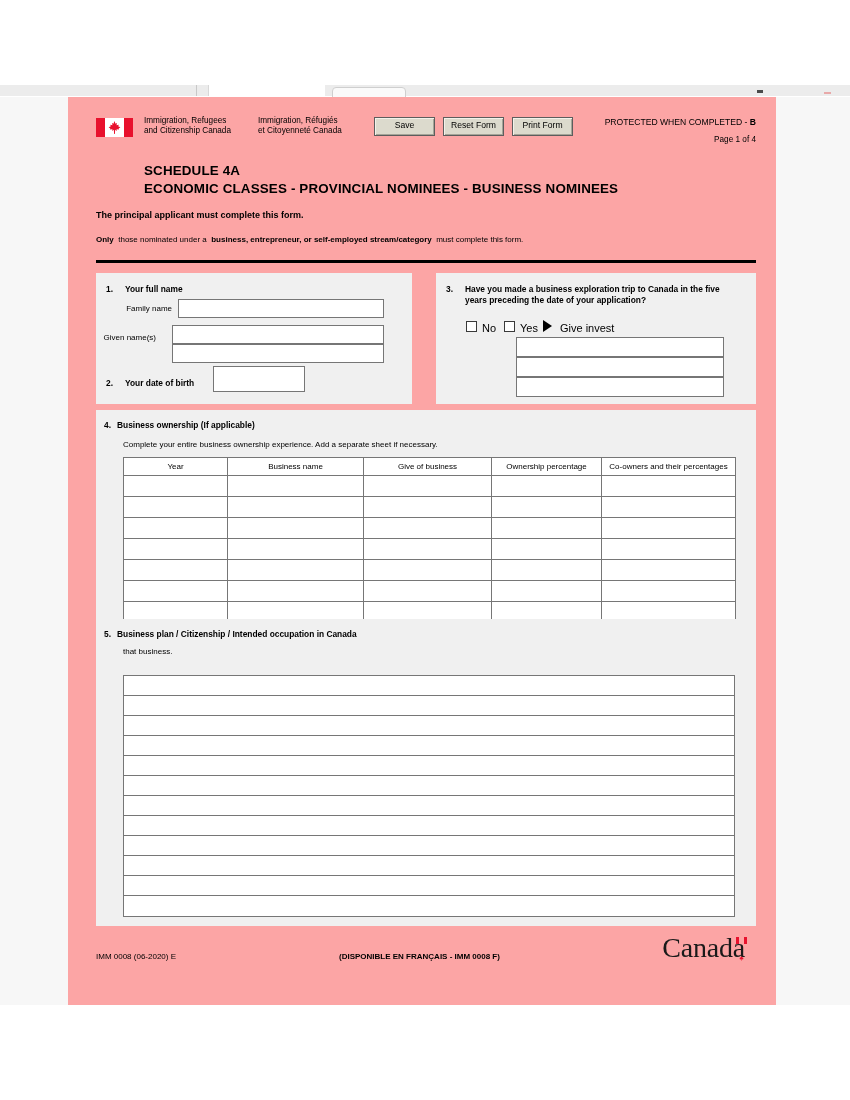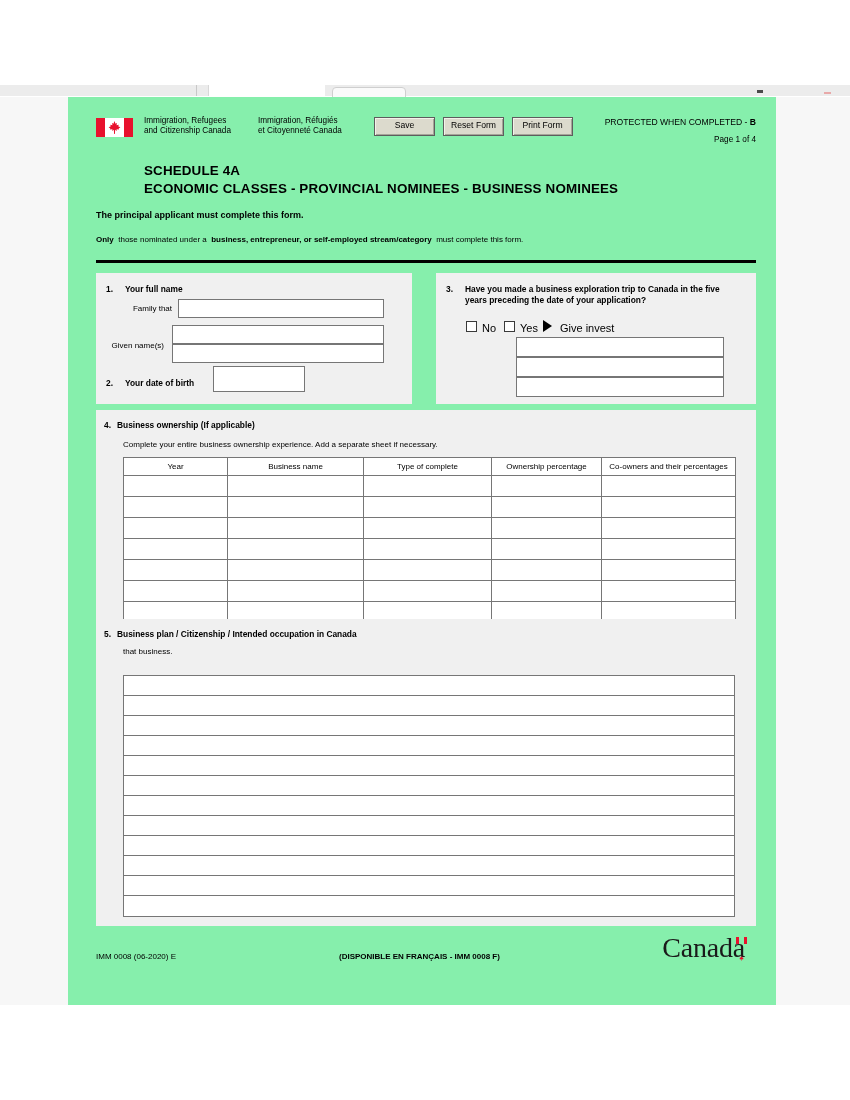--- a/index.html
+++ b/index.html
@@ -70,21 +70,21 @@
     left: 0; top: 97px;
     width: 850px; height: 908px;
     background: #f7f7f7;
   }
 
   
   .page {
     position: absolute;
     left: 68px; top: 97px;
     width: 708px; height: 908px;
-    background: #86efac;
+    background: #fca5a5;
     box-sizing: border-box;
   }
 
   .page-inner {
     position: absolute;
     left: 28px; top: 0;
     width: 660px;
   }
 
   
@@ -388,24 +388,24 @@
     <div class="t-sched">SCHEDULE 4A</div>
     <div class="t-econ">ECONOMIC CLASSES - PROVINCIAL NOMINEES - BUSINESS NOMINEES</div>
     <div class="t-princ">The principal applicant must complete this form.</div>
     <div class="t-only"><b>Only</b>&nbsp; <span>those nominated under a</span>&nbsp; <b>business, entrepreneur, or self-employed stream/category</b>&nbsp; <span>must complete this form.</span></div>
     <div class="hrule"></div>
 
     <div class="panel panel-left">
       <div class="qnum" style="left:10px; top:11px;">1.</div>
       <div class="qtext" style="left:29px; top:11px;">Your full name</div>
 
-      <div class="fieldlbl" style="left:0px; top:31px; width:76px;">Family that</div>
+      <div class="fieldlbl" style="left:0px; top:31px; width:76px;">Family name</div>
       <div class="tbox" style="left:82px; top:26px; width:206px; height:19px;"></div>
 
-      <div class="fieldlbl" style="left:0px; top:68px; width:68px;">Given name(s)</div>
+      <div class="fieldlbl" style="left:0px; top:60px; width:60px;">Given name(s)</div>
       <div class="tbox" style="left:76px; top:52px; width:212px; height:19px;"></div>
       <div class="tbox" style="left:76px; top:71px; width:212px; height:19px;"></div>
 
       <div class="qnum" style="left:10px; top:105px;">2.</div>
       <div class="qtext" style="left:29px; top:105px;">Your date of birth</div>
       <div class="dobhint" style="left:117px; top:95px;">(YYYY-MM-DD)</div>
       <div class="tbox" style="left:117px; top:93px; width:92px; height:26px;"></div>
     </div>
 
     <div class="panel panel-right">
@@ -439,21 +439,21 @@
           <col style="width:104px">
             <col style="width:136px">
             <col style="width:128px">
             <col style="width:110px">
             <col style="width:134px">
         </colgroup>
         <thead>
           <tr>
             <th>Year</th>
             <th>Business name</th>
-            <th>Type of complete</th>
+            <th>Give of business</th>
             <th>Ownership percentage</th>
             <th>Co-owners and their percentages</th>
           </tr>
         </thead>
         <tbody>
           <tr>
             <td></td>
             <td></td>
             <td></td>
             <td></td>

